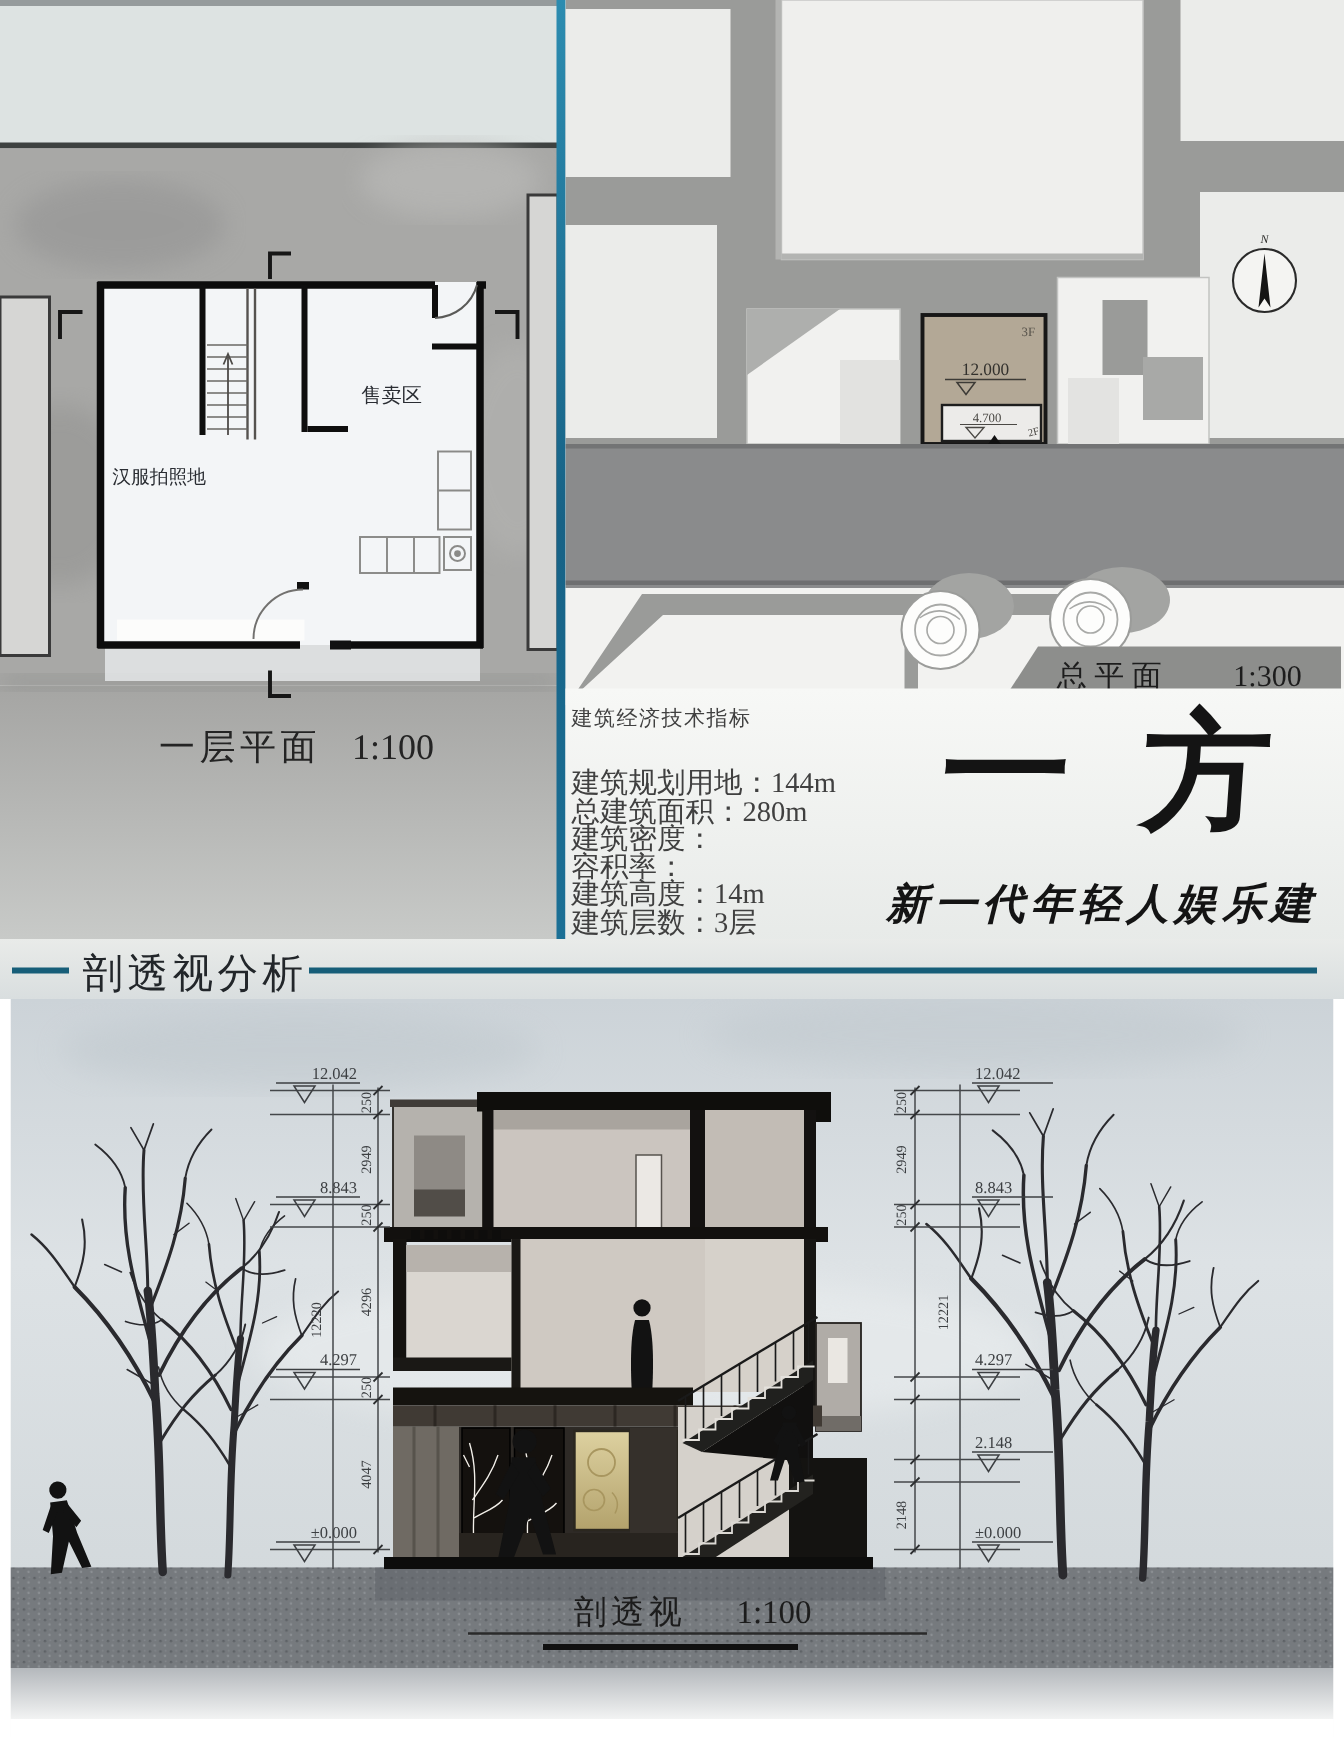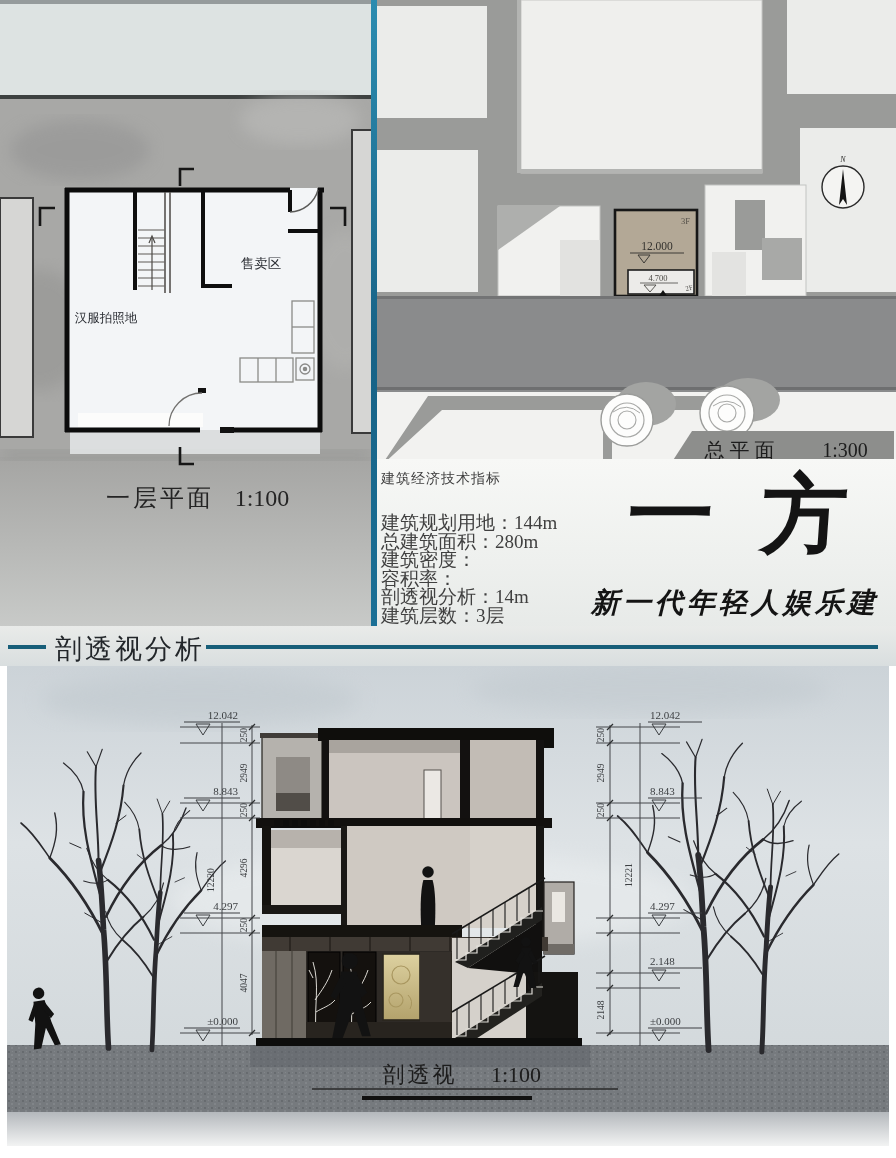--- a/index.html
+++ b/index.html
@@ -216,21 +216,21 @@
 
   <div class="info-bg"></div>
 
   <div class="indicators">
     <div class="ind-title">建筑经济技术指标</div>
     <div class="ind-list">
       <div class="ind-row"><span>建筑规划用地：</span><span>144m</span></div>
       <div class="ind-row"><span>总建筑面积：</span><span>280m</span></div>
       <div class="ind-row"><span>建筑密度：</span><span></span></div>
       <div class="ind-row"><span>容积率：</span><span></span></div>
-      <div class="ind-row"><span>剖透视分析：</span><span>14m</span></div>
+      <div class="ind-row"><span>建筑高度：</span><span>14m</span></div>
       <div class="ind-row"><span>建筑层数：</span><span>3层</span></div>
     </div>
   </div>
 
   <div class="branding">
     <div class="brand-title">
       <span>一</span>
         <span>方</span>
     </div>
     <div class="brand-sub">新一代年轻人娱乐建筑</div>

